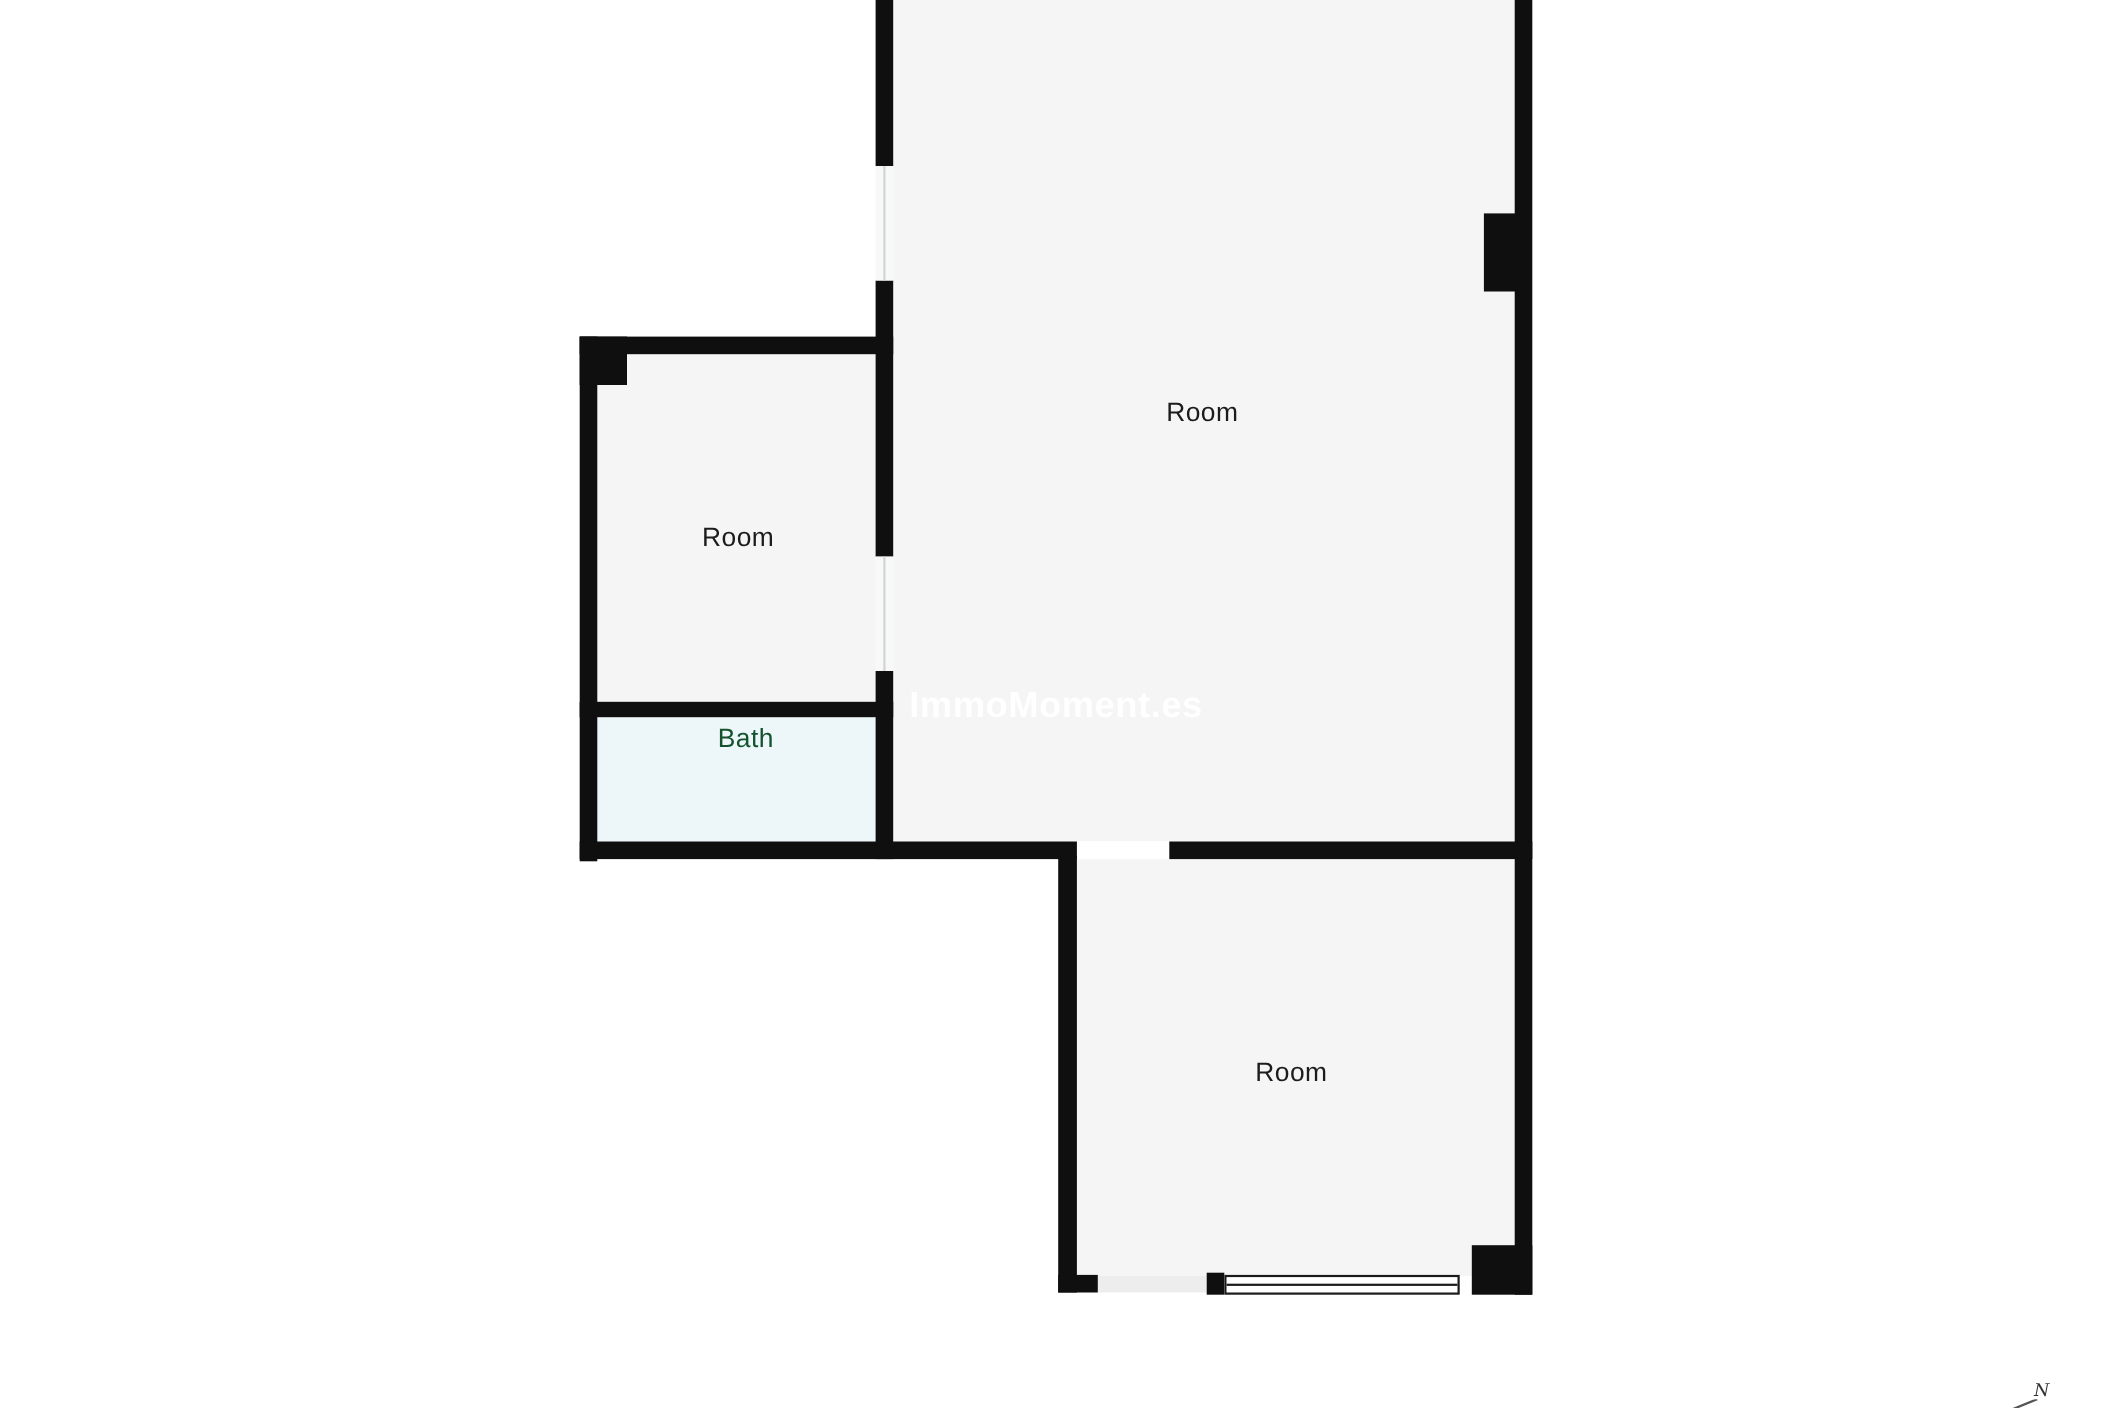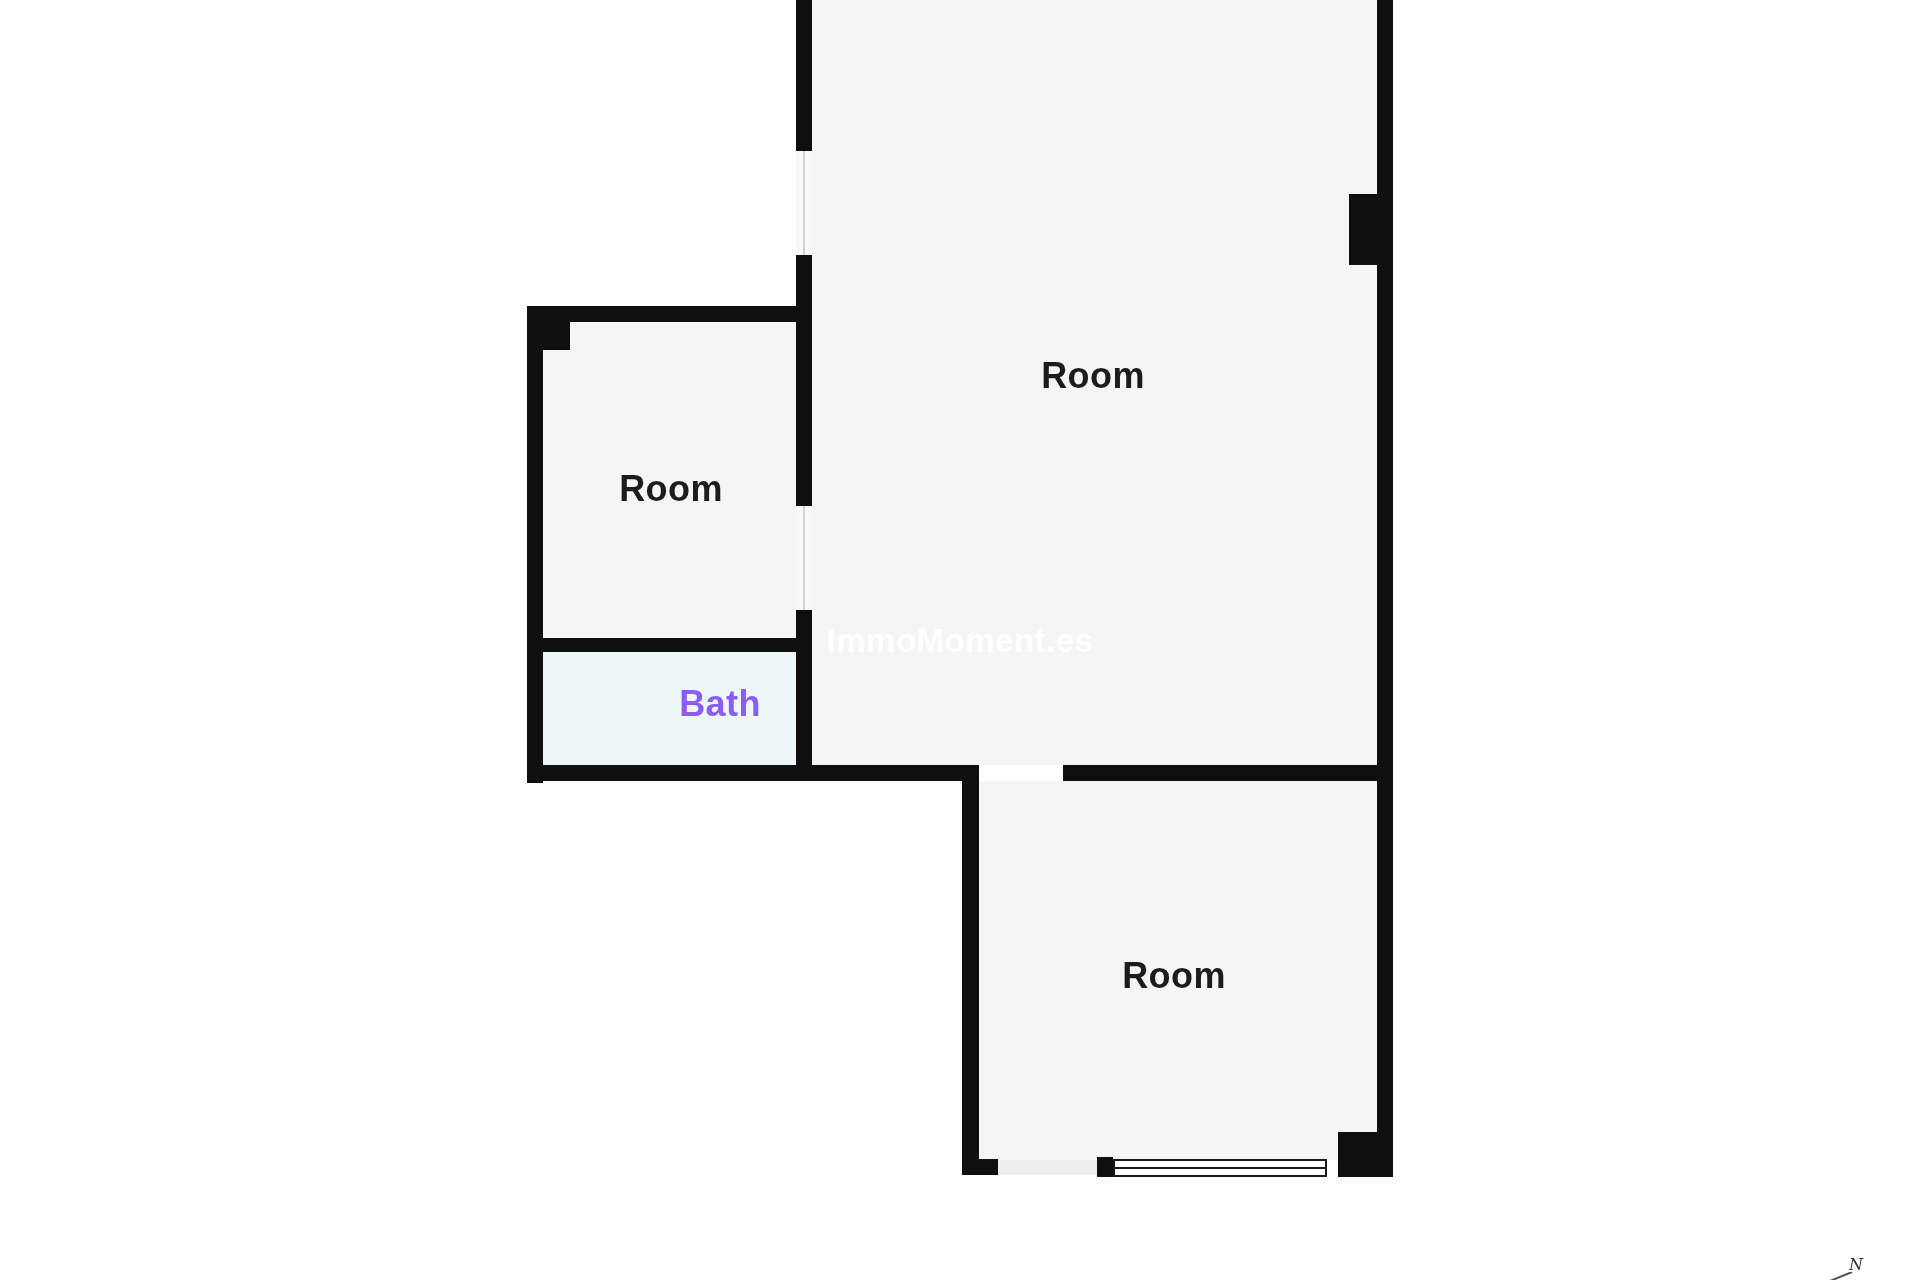--- a/index.html
+++ b/index.html
@@ -14,26 +14,25 @@
   #plan-root {
     position: absolute;
     left: 0; top: 0;
     width: 1920px;
     height: 1280px;
   }
   .abs { position: absolute; }
   .room-label {
     position: absolute;
     transform: translate(-50%, -50%);
-    font-size: 36px;
+    font-size: 24px;
     color: #1c1c1c;
     letter-spacing: 0.4px;
     z-index: 6;
     white-space: nowrap;
-    font-weight: bold;
   }
   .watermark {
     position: absolute;
     left: 960px; top: 641px;
     transform: translate(-50%, -50%);
     font-size: 33px;
     font-weight: 600;
     letter-spacing: 0.5px;
     z-index: 10;
     white-space: nowrap;
@@ -73,21 +72,21 @@
   <span class="watermark" style="color: rgba(255, 255, 255, 0.92);">ImmoMoment.es</span>
   <span class="north-label">N</span>
   <svg class="north-arrow" width="30" height="9" viewBox="0 0 30 9">
     <line x1="24" y1="0" x2="2" y2="9" stroke="#555555" stroke-width="2"></line>
   </svg>
 <div class="abs" style="left: 812px; top: 0px; width: 565px; height: 765px; background: rgb(245, 245, 245);"></div>
     <span class="room-label" style="left: 1093px; top: 376px; color: rgb(28, 28, 28);">Room</span>
     <div class="abs" style="left: 543px; top: 322px; width: 253px; height: 316px; background: rgb(245, 245, 245);"></div>
     <span class="room-label" style="left: 671px; top: 489px; color: rgb(28, 28, 28);">Room</span>
     <div class="abs" style="left: 543px; top: 652px; width: 253px; height: 113px; background: rgb(237, 246, 249);"></div>
-    <span class="room-label" style="left: 678px; top: 704px; color: #8b5cf6; margin-left: 42px;">Bath</span>
+    <span class="room-label" style="left: 678px; top: 672px; color: #14532d;">Bath</span>
     <div class="abs" style="left: 979px; top: 778px; width: 398px; height: 382px; background: rgb(245, 245, 245);"></div>
     <span class="room-label" style="left: 1174px; top: 976px; color: rgb(28, 28, 28);">Room</span>
     <div class="abs" style="left: 979px; top: 765px; width: 84px; height: 16px; background: rgb(255, 255, 255);"></div>
     <div class="abs" style="left: 998px; top: 1160px; width: 99px; height: 15px; background: rgb(237, 237, 237);"></div>
     <div class="abs" style="left: 796px; top: 0px; width: 16px; height: 151px; background: rgb(15, 15, 15);"></div>
     <div class="abs" style="left: 796px; top: 255px; width: 16px; height: 251px; background: rgb(15, 15, 15);"></div>
     <div class="abs" style="left: 796px; top: 610px; width: 16px; height: 171px; background: rgb(15, 15, 15);"></div>
     <div class="abs" style="left: 1377px; top: 0px; width: 16px; height: 1177px; background: rgb(15, 15, 15);"></div>
     <div class="abs" style="left: 1349px; top: 194px; width: 29px; height: 71px; background: rgb(15, 15, 15);"></div>
     <div class="abs" style="left: 527px; top: 306px; width: 285px; height: 16px; background: rgb(15, 15, 15);"></div>

